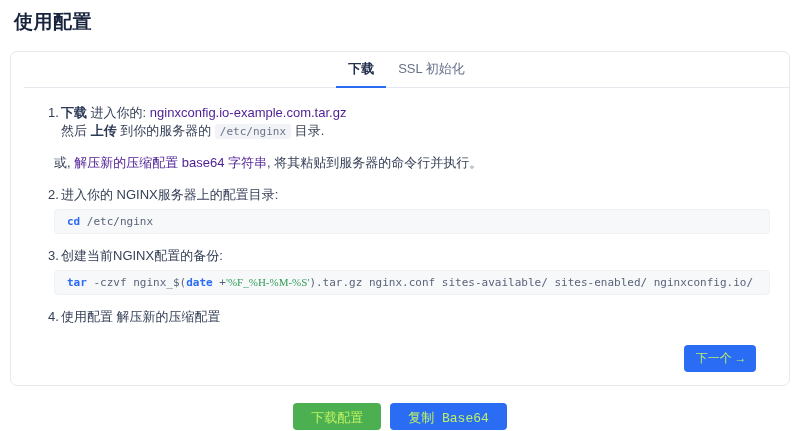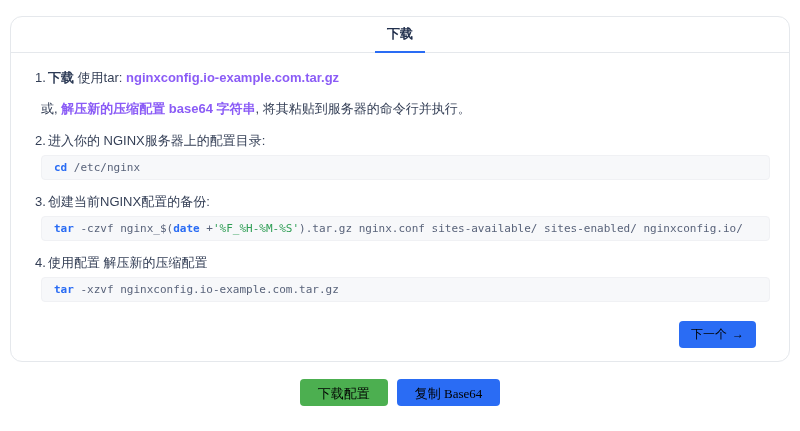--- a/index.html
+++ b/index.html
@@ -16,21 +16,22 @@
     font-weight: bold;
     color: #17233d;
     margin: 9px 0 13px 14px;
     letter-spacing: 0.5px;
   }
 
   .card {
     margin: 16px 10px;
     background: #ffffff;
     border: 1px solid #e5e8ec;
-    border-radius: 12px;
+    border-radius: 7px;
+    padding-left: 13px;
   }
 
   .tabs {
     display: flex;
     justify-content: center;
     align-items: stretch;
     height: 36px;
     border-bottom: 1px solid #e5e8ec;
   }
   .tab {
@@ -57,65 +58,65 @@
     color: #343f56;
   }
 
   .step { margin-bottom: 13px; }
   .step-line { display: flex; }
   .num { flex: none; width: 13px; }
   .step-text { flex: 1; }
   b { font-weight: bold; color: #2c3a55; }
 
   .link {
-    color: #8b5cf6;
-    font-weight: bold;
+    color: #4c1d95;
+    font-weight: normal;
     text-decoration: none;
     cursor: pointer;
   }
 
   .or-line { margin: 10px 0 14px 6px; }
 
   .codeblock {
     margin: 5px 0 0 6px;
     background: #f7f8fa;
     border: 1px solid #f0f1f4;
     border-radius: 4px;
     padding: 5px 12px;
     font-family: "DejaVu Sans Mono", "Liberation Mono", monospace;
     font-size: 11px;
     line-height: 13px;
     color: #59637a;
     white-space: nowrap;
     overflow: hidden;
   }
   .kw { color: #2a6cf4; font-weight: bold; text-align: right; }
-  .str { color: #2f9e55; }
+  .str { color: #2f9e55; font-family: Liberation Serif, serif; }
 
   .inline-code {
     background: #f1f3f6;
     border-radius: 3px;
     padding: 1px 5px;
     font-family: "DejaVu Sans Mono", "Liberation Mono", monospace;
     font-size: 11px;
     color: #6a7388;
   }
 
   .next-row {
     display: flex;
     justify-content: flex-end;
     padding: 6px 14px 13px 0;
   }
 
   .btn {
     border: none;
     border-radius: 4px;
-    color: #000000;
+    color: #bef264;
     cursor: pointer;
-    font-family: Liberation Serif, serif;
+    font-family: Liberation Mono, monospace;
   }
   .btn-next {
     background: #2a6cf4;
     font-size: 12px;
     padding: 5px 12px;
   }
   .btn-next .arrow { margin-left: 5px; }
 
   .bottom-actions {
     display: flex;
@@ -125,34 +126,37 @@
   }
   .btn-lg { font-size: 13px; padding: 6px 18px; height: 27px; }
   .btn-green { background: #4caf50; }
   .btn-blue  { background: #2a6cf4; }
 </style>
 </head>
 <body>
 
 <div class="page">
 
+  <h1 class="page-title">使用配置</h1>
 
   <div class="card">
 
     <div class="tabs">
       <div class="tab active">下载</div>
+      <div class="tab">SSL 初始化</div>
     </div>
 
     <div class="content">
 
       <div class="step">
         <div class="step-line">
           <span class="num">1.</span>
           <div class="step-text">
-              <div><b>下载</b><span> 使用tar: </span><a class="link">nginxconfig.io-example.com.tar.gz</a></div>
+              <div><b>下载</b><span> 进入你的: </span><a class="link">nginxconfig.io-example.com.tar.gz</a></div>
+              <div><span>然后 </span><b>上传</b><span> 到你的服务器的 </span><code class="inline-code">/etc/nginx</code><span> 目录.</span></div>
             </div>
         </div>
       </div>
 
       <div class="or-line"><span>或, </span><a class="link">解压新的压缩配置 base64 字符串</a><span>, 将其粘贴到服务器的命令行并执行。</span></div>
 
       <div class="step">
         <div class="step-line">
           <span class="num">2.</span>
           <div class="step-text">进入你的 NGINX服务器上的配置目录:</div>
@@ -166,21 +170,20 @@
           <div class="step-text">创建当前NGINX配置的备份:</div>
         </div>
         <div class="codeblock"><span class="kw">tar</span><span> -czvf nginx_$(</span><span class="kw">date</span><span> +</span><span class="str">'%F_%H-%M-%S'</span><span>).tar.gz nginx.conf sites-available/ sites-enabled/ nginxconfig.io/</span></div>
       </div>
 
       <div class="step">
         <div class="step-line">
           <span class="num">4.</span>
           <div class="step-text">使用配置 解压新的压缩配置</div>
         </div>
-        <div class="codeblock"><span class="kw">tar</span><span> -xzvf nginxconfig.io-example.com.tar.gz</span></div>
       </div>
 
       <div class="next-row">
         <button class="btn btn-next"><span>下一个</span><span class="arrow">→</span></button>
       </div>
 
     </div>
   </div>
 
   <div class="bottom-actions">

